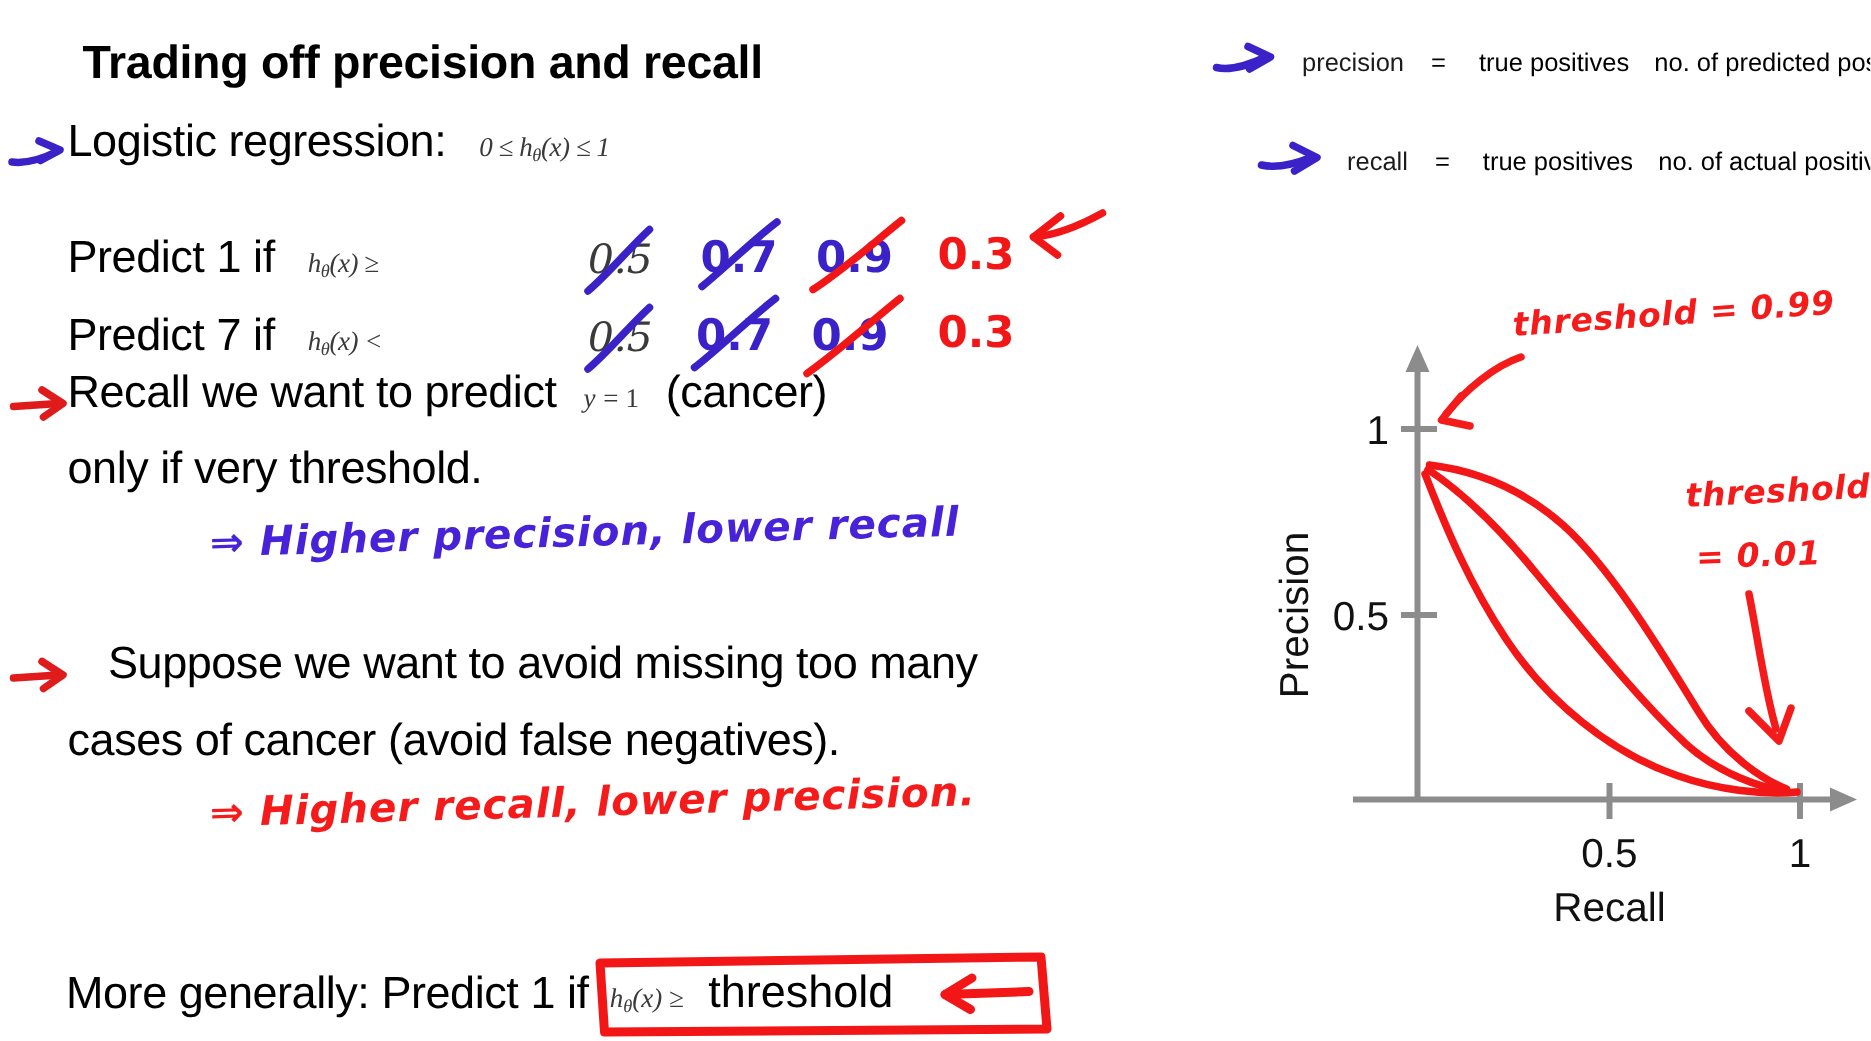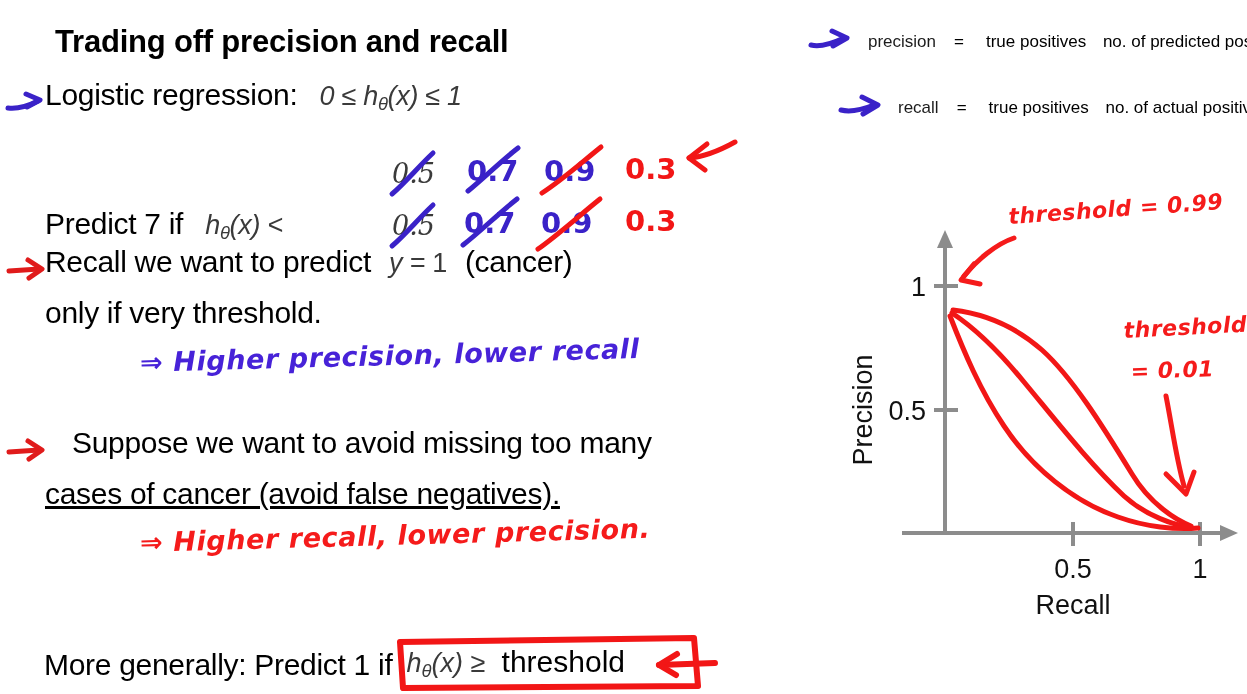--- a/index.html
+++ b/index.html
@@ -27,24 +27,24 @@
     white-space: nowrap;
   }
 
   
   .body-line {
     font-size: 30px;
     white-space: nowrap;
     letter-spacing: -0.3px;
   }
   .math {
-    font-family: Liberation Sans, sans-serif;
+    font-family: Liberation Serif, serif;
     font-style: italic;
     color: #3a3a3a;
-    font-size: 27px;
+    font-size: 18px;
   }
   .math .up { font-style: normal; }
   .sub {
     font-size: 0.68em;
     vertical-align: -0.28em;
     font-style: italic;
   }
 
   
   .bullet { width: 44px; height: 30px; }
@@ -158,20 +158,24 @@
     <svg width="44" height="30" viewBox="0 0 44 30">
       <path d="M4 20 C12 21 22 19 34 13" stroke="#3a22c8" stroke-width="5" fill="none" stroke-linecap="round"></path>
       <path d="M22 6 L36 12 L23 19" stroke="#3a22c8" stroke-width="5" fill="none" stroke-linecap="round" stroke-linejoin="round"></path>
     </svg>
   </div>
   <div class="abs body-line" style="left:45px; top:78px;">
     <span>Logistic regression:</span>
     <span class="math" style="margin-left:14px;">0 ≤ <span class="up" style="font-style:italic">h</span><span class="sub">θ</span>(<span style="font-style:italic">x</span>) ≤ 1</span>
   </div>
 
+  <div class="abs body-line" style="left:45px; top:155px;">
+    <span>Predict 1 if</span>
+    <span class="math" style="margin-left:14px;"><span style="font-style:italic">h</span><span class="sub">θ</span>(<span style="font-style:italic">x</span>) ≥</span>
+  </div>
 
   <div class="abs" style="left:392px; top:158px;">
     <span class="strike-wrap">
       <span class="printed-num">0.5</span>
       <svg width="60" height="52" viewBox="0 0 60 52">
         <path d="M7 45 C20 34 34 17 48 4" stroke="#3a22c8" stroke-width="5" fill="none" stroke-linecap="round"></path>
       </svg>
     </span>
   </div>
 
@@ -246,21 +250,21 @@
   <div class="abs body-line" style="left:45px; top:296px;">only if very threshold.</div>
   <div class="abs script blue" style="left:140px; top:347px;">⇒ Higher precision, lower recall</div>
 
   <div class="abs bullet" style="left:6px; top:436px;">
     <svg width="44" height="30" viewBox="0 0 44 30">
       <path d="M3 16 L33 14" stroke="#e01b1b" stroke-width="5" fill="none" stroke-linecap="round"></path>
       <path d="M22 5 L36 14 L23 23" stroke="#e01b1b" stroke-width="5" fill="none" stroke-linecap="round" stroke-linejoin="round"></path>
     </svg>
   </div>
   <div class="abs body-line" style="left:45px; top:426px;margin-left:27px;">Suppose we want to avoid missing too many</div>
-  <div class="abs body-line" style="left:45px; top:477px;text-decoration:underline;">cases of cancer (avoid false negatives).</div>
+  <div class="abs body-line" style="left:45px; top:477px;">cases of cancer (avoid false negatives).</div>
   <div class="abs script red" style="left:140px; top:527px;">⇒ Higher recall, lower precision.</div>
 
   <div class="abs" id="bottom-line">
     <div class="inner">
       <span class="body-line">More generally: Predict 1 if</span>
       <span id="boxed">
         <svg class="boxsvg" width="310" height="62" viewBox="0 0 310 62">
           <path d="M6 10 L300 6 L304 54 L9 56 Z" stroke="#f21616" stroke-width="6" fill="none" stroke-linejoin="round"></path>
         </svg>
         <span class="boxtext">

